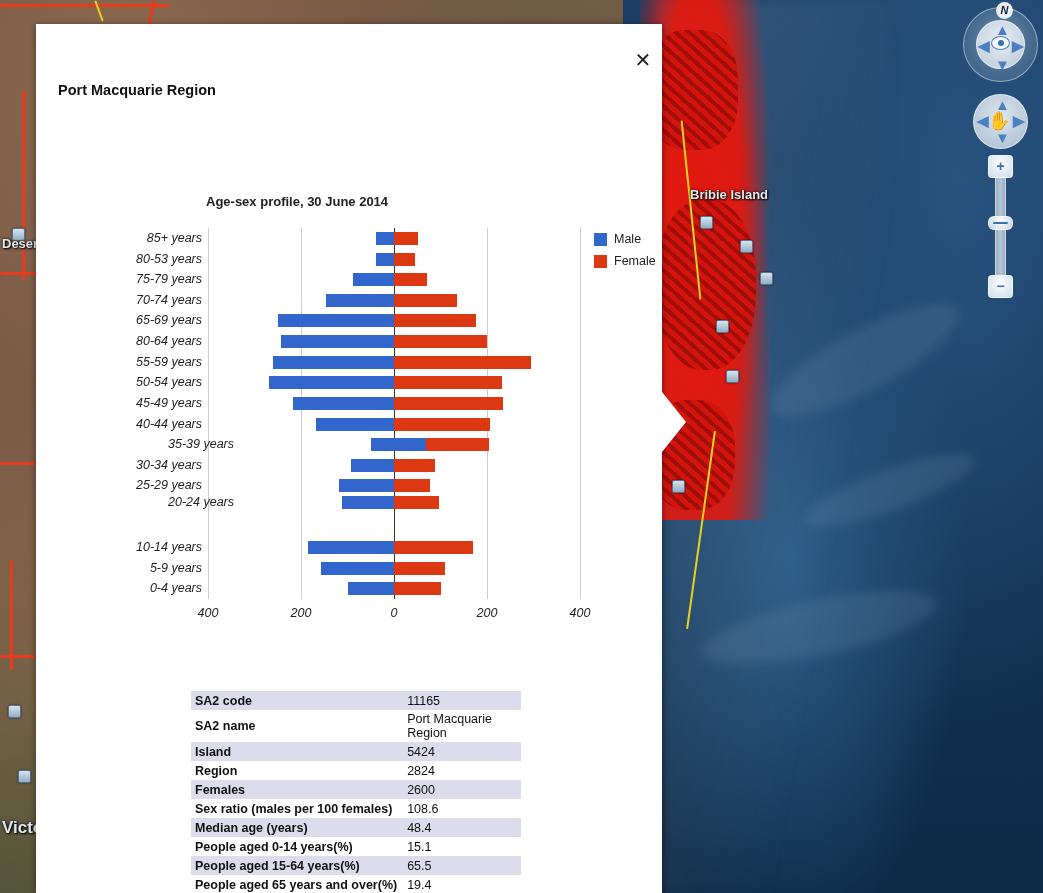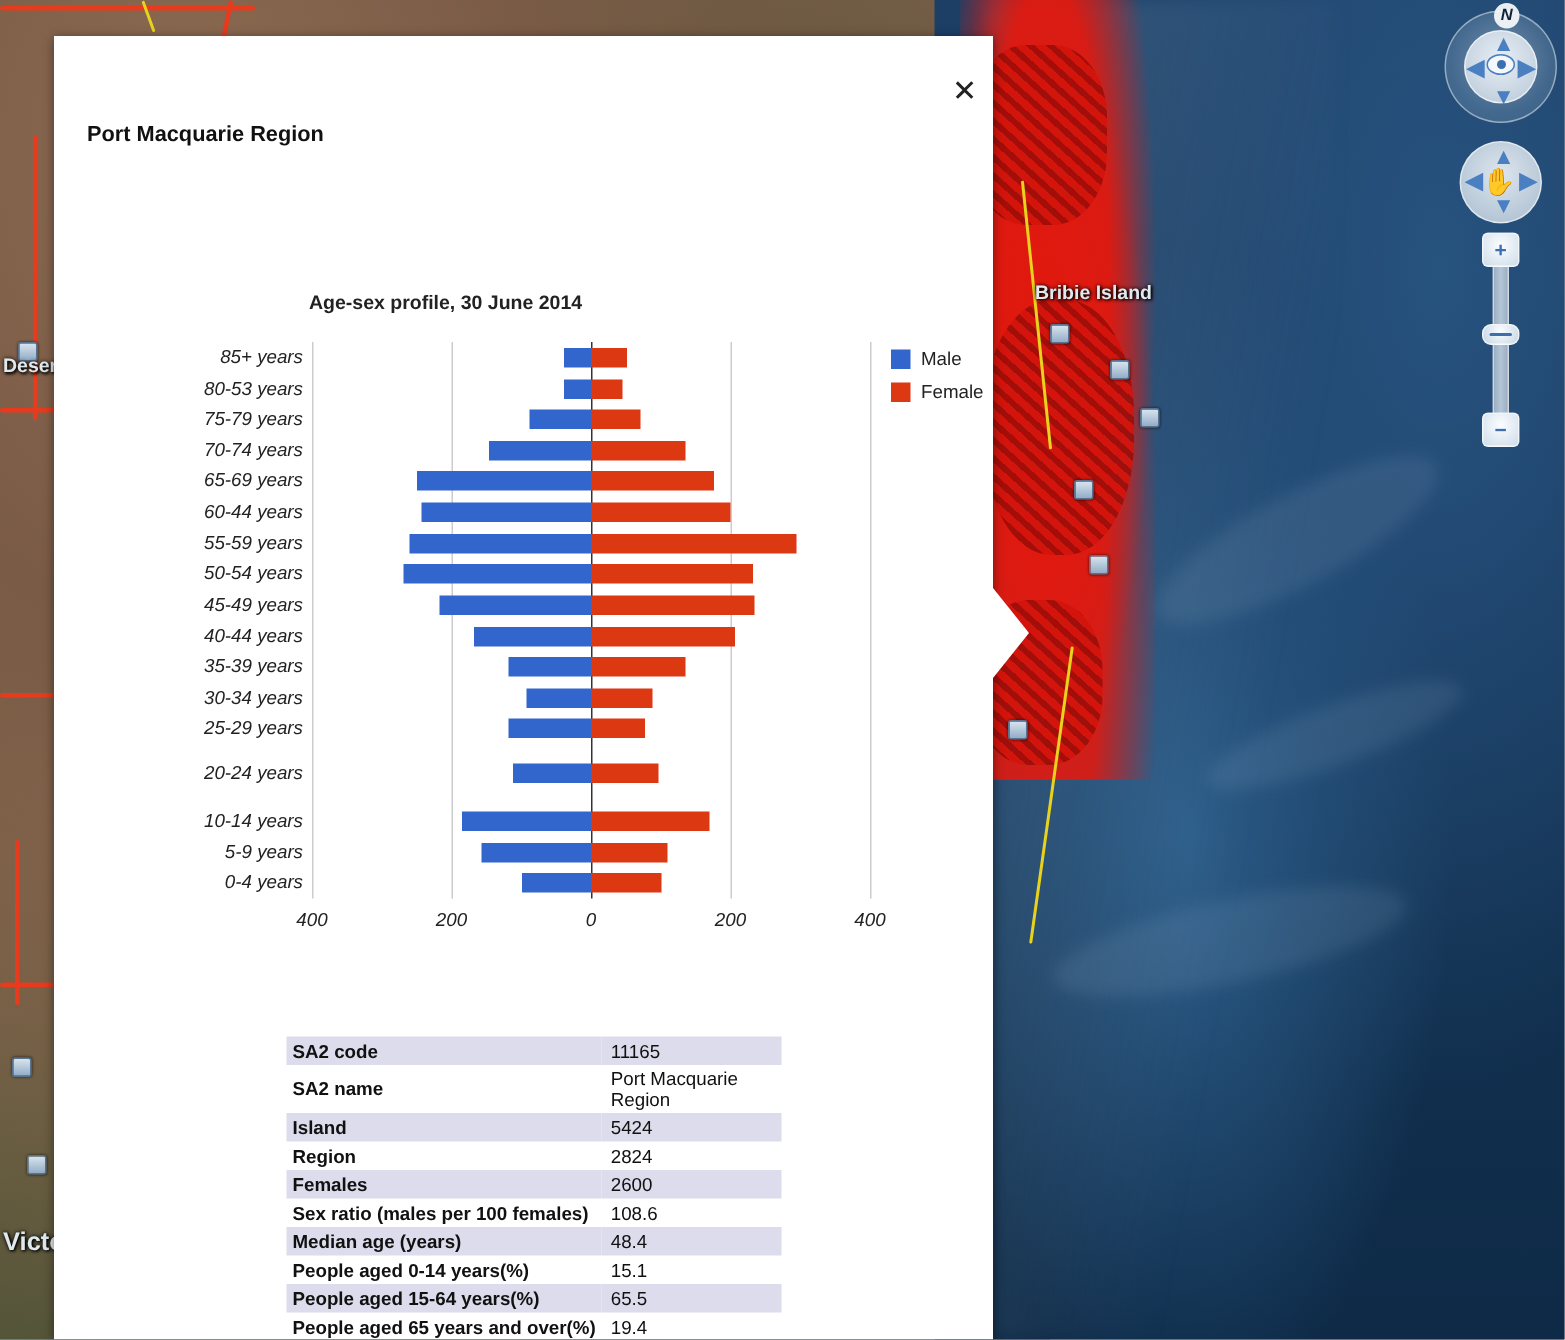--- a/index.html
+++ b/index.html
@@ -253,21 +253,21 @@
           <div class="ylab">70-74 years</div>
           <div class="bar male" title="Male: 147" style="width: 68.355px; left: 117.645px;"></div>
           <div class="bar female" title="Female: 136" style="width: 63.24px; left: 186px;"></div>
         </div>
         <div class="row" style="top: 82.4444px;">
           <div class="ylab">65-69 years</div>
           <div class="bar male" title="Male: 250" style="width: 116.25px; left: 69.75px;"></div>
           <div class="bar female" title="Female: 176" style="width: 81.84px; left: 186px;"></div>
         </div>
         <div class="row" style="top: 103.056px;">
-          <div class="ylab">60-44 years</div>
+          <div class="ylab">80-64 years</div>
           <div class="bar male" title="Male: 243" style="width: 112.995px; left: 73.005px;"></div>
           <div class="bar female" title="Female: 200" style="width: 93px; left: 186px;"></div>
         </div>
         <div class="row" style="top: 123.667px;">
           <div class="ylab">55-59 years</div>
           <div class="bar male" title="Male: 261" style="width: 121.365px; left: 64.635px;"></div>
           <div class="bar female" title="Female: 295" style="width: 137.175px; left: 186px;"></div>
         </div>
         <div class="row" style="top: 144.278px;">
           <div class="ylab">50-54 years</div>
@@ -277,36 +277,36 @@
         <div class="row" style="top: 164.889px;">
           <div class="ylab">45-49 years</div>
           <div class="bar male" title="Male: 217" style="width: 100.905px; left: 85.095px;"></div>
           <div class="bar female" title="Female: 235" style="width: 109.275px; left: 186px;"></div>
         </div>
         <div class="row" style="top: 185.5px;">
           <div class="ylab">40-44 years</div>
           <div class="bar male" title="Male: 167" style="width: 77.655px; left: 108.345px;"></div>
           <div class="bar female" title="Female: 207" style="width: 96.255px; left: 186px;"></div>
         </div>
-        <div class="row" style="top: 206.111px;">
+        <div class="row" style="top: 206.111px; margin-left: 32px;">
           <div class="ylab">35-39 years</div>
           <div class="bar male" title="Male: 119" style="width: 55.335px; left: 130.665px;"></div>
           <div class="bar female" title="Female: 135" style="width: 62.775px; left: 186px;"></div>
         </div>
         <div class="row" style="top: 226.722px;">
           <div class="ylab">30-34 years</div>
           <div class="bar male" title="Male: 93" style="width: 43.245px; left: 142.755px;"></div>
           <div class="bar female" title="Female: 89" style="width: 41.385px; left: 186px;"></div>
         </div>
         <div class="row" style="top: 247.333px;">
           <div class="ylab">25-29 years</div>
           <div class="bar male" title="Male: 119" style="width: 55.335px; left: 130.665px;"></div>
           <div class="bar female" title="Female: 78" style="width: 36.27px; left: 186px;"></div>
         </div>
-        <div class="row" style="top: 277px;">
+        <div class="row" style="top: 264px; padding-left: 32px;">
           <div class="ylab">20-24 years</div>
           <div class="bar male" title="Male: 112" style="width: 52.08px; left: 133.92px;"></div>
           <div class="bar female" title="Female: 96" style="width: 44.64px; left: 186px;"></div>
         </div>
         <div class="row" style="top: 309.167px;">
           <div class="ylab">10-14 years</div>
           <div class="bar male" title="Male: 185" style="width: 86.025px; left: 99.975px;"></div>
           <div class="bar female" title="Female: 169" style="width: 78.585px; left: 186px;"></div>
         </div>
         <div class="row" style="top: 329.778px;">

